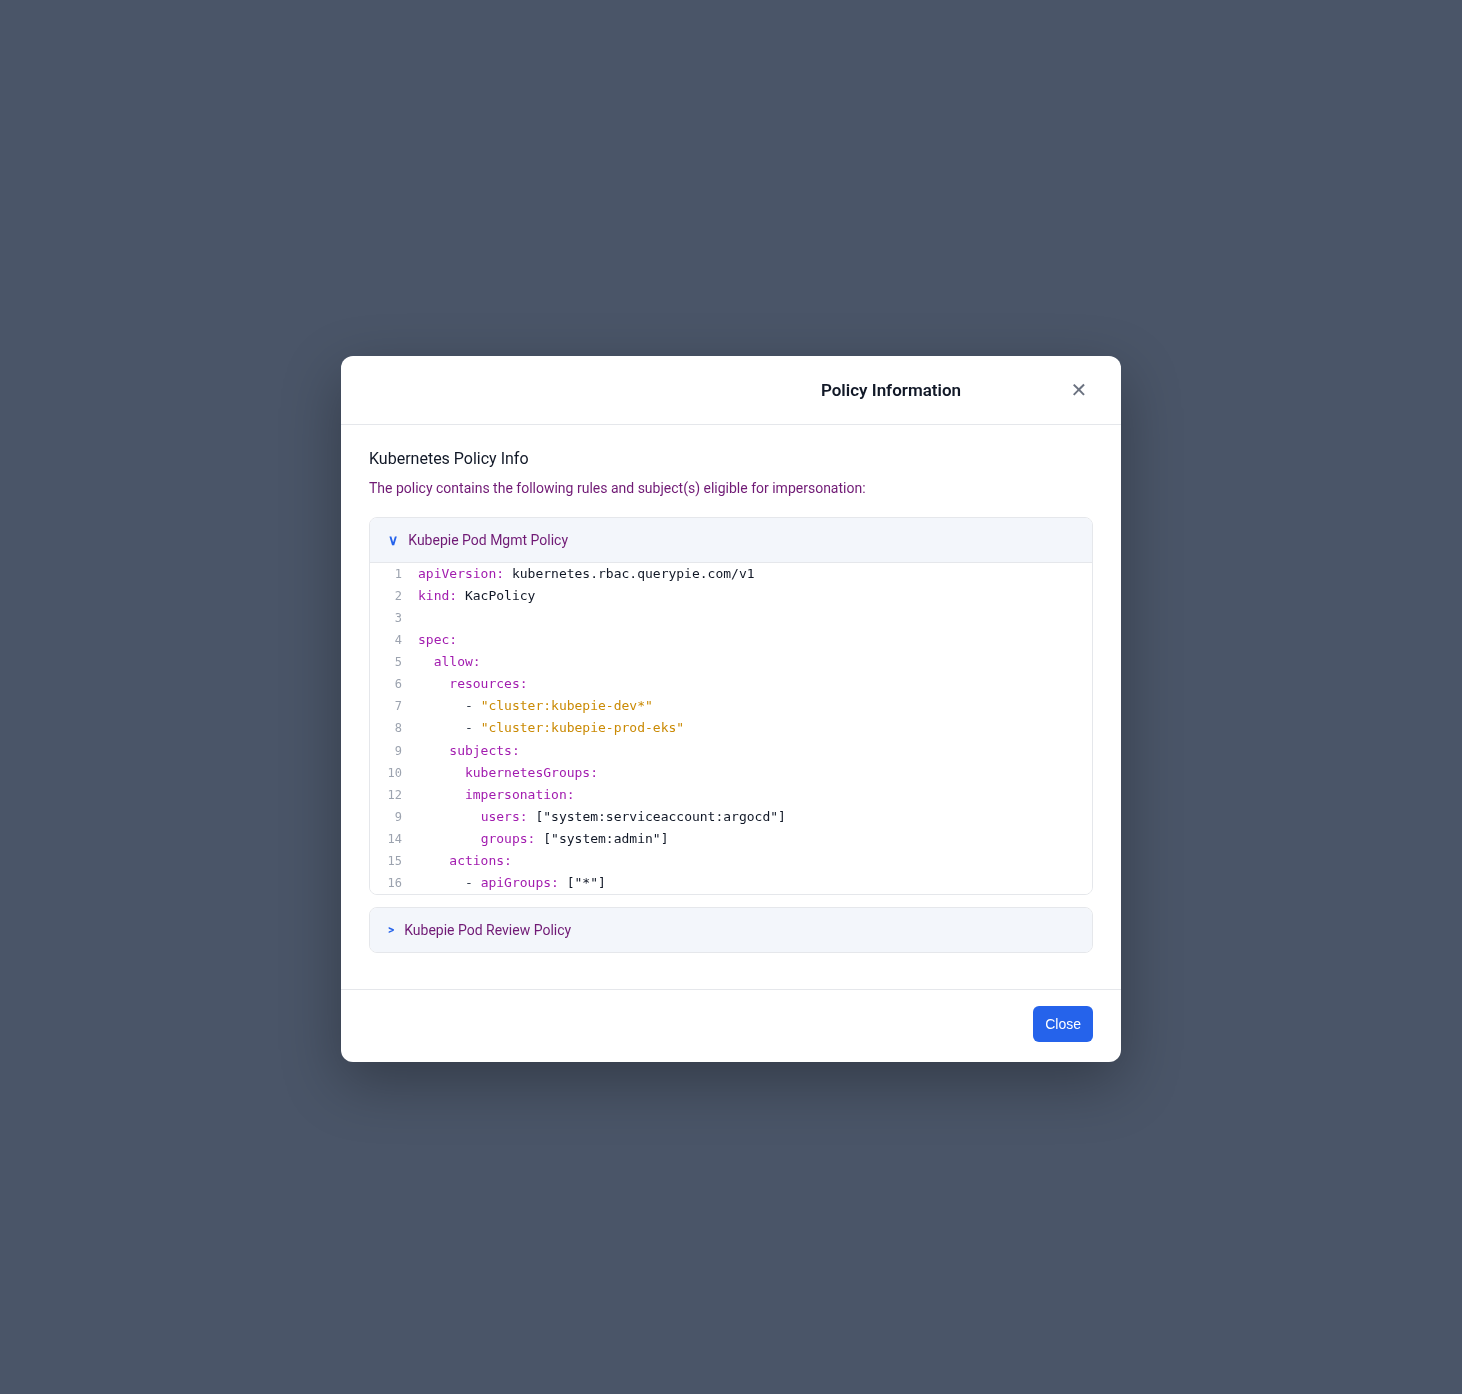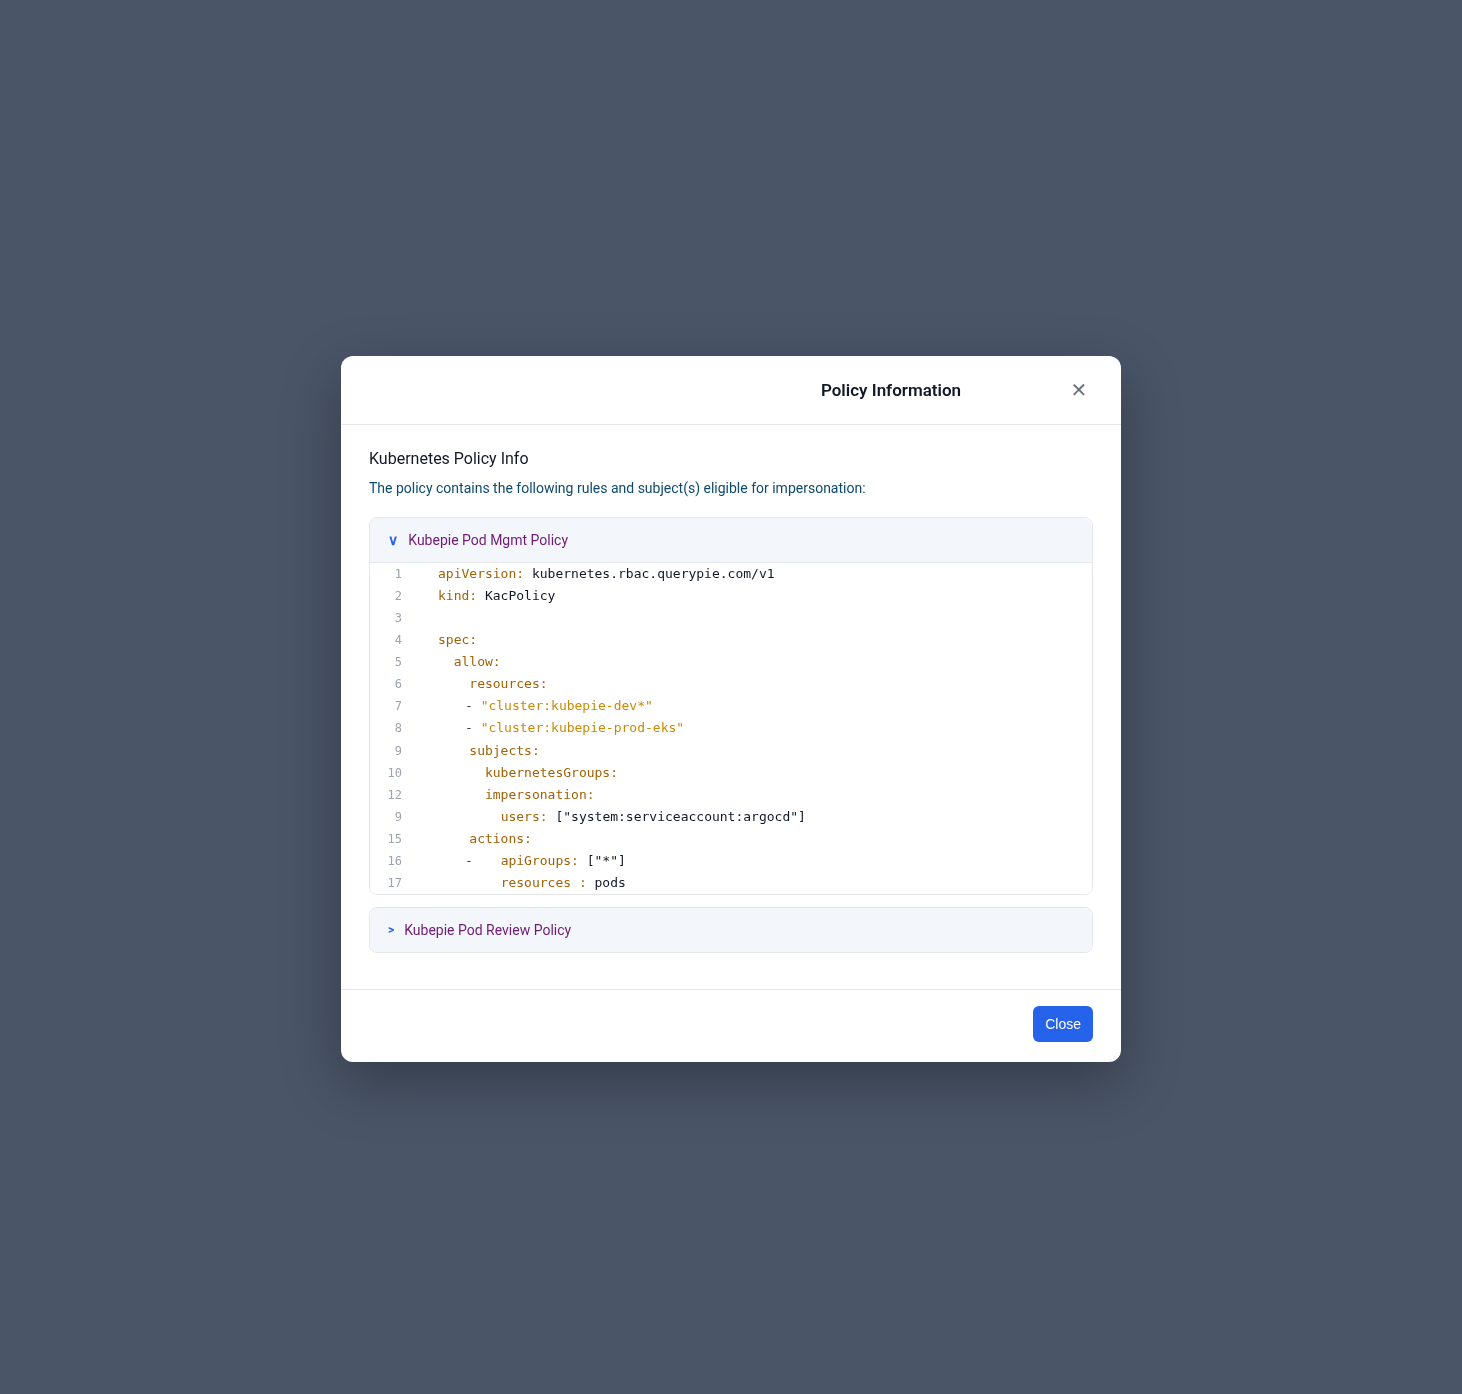--- a/index.html
+++ b/index.html
@@ -78,21 +78,21 @@
 
     .section-title {
       font-size: 16px;
       font-weight: 400;
       color: #111827;
       margin-bottom: 10px;
     }
 
     .section-description {
       font-size: 14px;
-      color: #0c4a6e;
+      color: #701a75;
       margin-bottom: 18px;
       line-height: 1.5;
     }
 
     .policy-accordion {
       border: 1px solid #e5e7eb;
       border-radius: 8px;
       overflow: hidden;
       margin-bottom: 12px;
     }
@@ -151,22 +151,21 @@
       flex-shrink: 0;
     }
 
     .line-content {
       padding: 0 8px 0 0;
       white-space: pre;
       color: #374151;
     }
 
     .key-color {
-      color: #a16207;
-      margin-left: 20px;
+      color: #a21caf;
     }
 
     .value-color {
       color: #111827;
       font-weight: 500;
     }
 
     .string-color {
       color: #ca8a04;
     }
@@ -262,30 +261,30 @@
             </div>
             <div class="code-line">
               <span class="line-number">12</span>
               <span class="line-content">      <span class="key-color">impersonation:</span></span>
             </div>
             <div class="code-line">
               <span class="line-number">9</span>
               <span class="line-content">        <span class="key-color">users: </span><span class="value-color">["system:serviceaccount:argocd"]</span></span>
             </div>
             <div class="code-line">
+              <span class="line-number">14</span>
+              <span class="line-content">        <span class="key-color">groups: </span><span class="value-color">["system:admin"]</span></span>
+            </div>
+            <div class="code-line">
               <span class="line-number">15</span>
               <span class="line-content">    <span class="key-color">actions:</span></span>
             </div>
             <div class="code-line">
               <span class="line-number">16</span>
               <span class="line-content">      - <span class="key-color">apiGroups: </span><span class="value-color">["*"]</span></span>
-            </div>
-            <div class="code-line">
-              <span class="line-number">17</span>
-              <span class="line-content">        <span class="key-color">resources : </span><span class="value-color">pods</span></span>
             </div>
 
           </div>
         </div>
       </div>
 
       <div class="policy-accordion">
         <div class="accordion-header">
           <span class="chevron-icon" style="font-size:12px;">&gt;</span>
           <span class="accordion-title">Kubepie Pod Review Policy</span>

